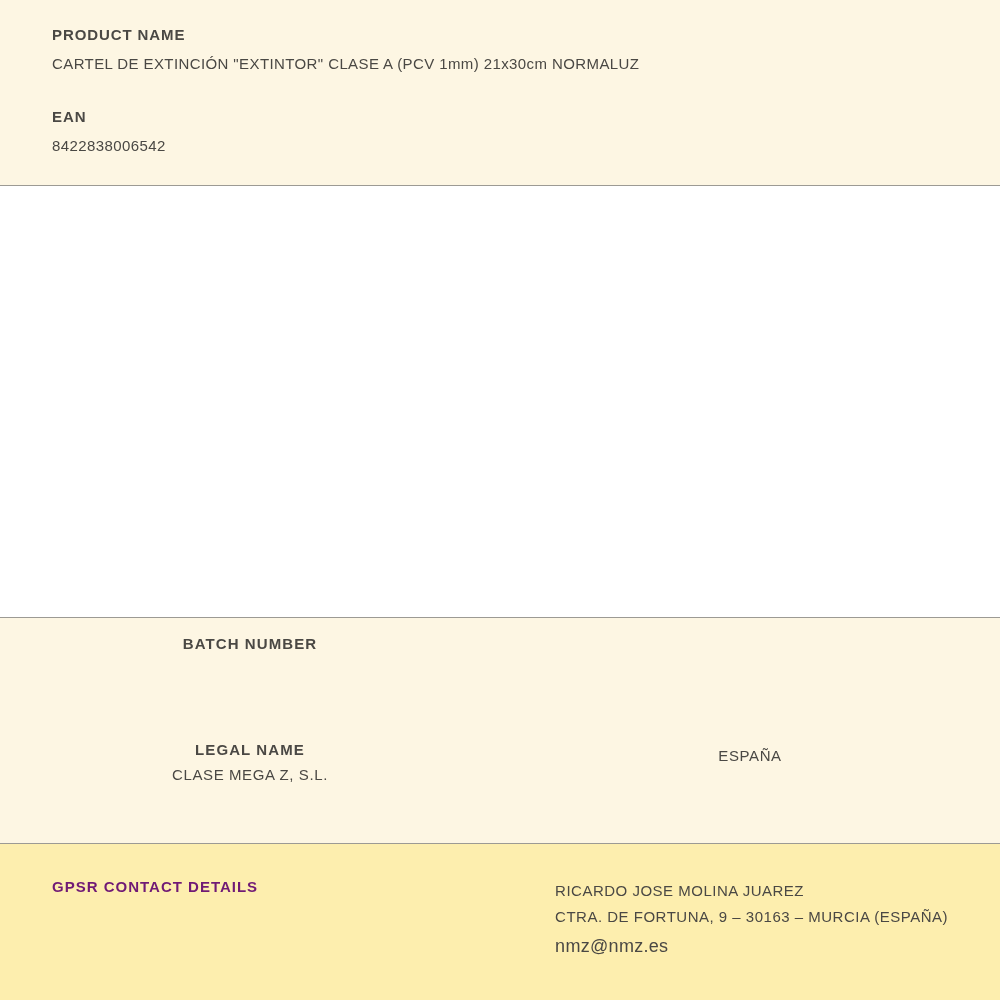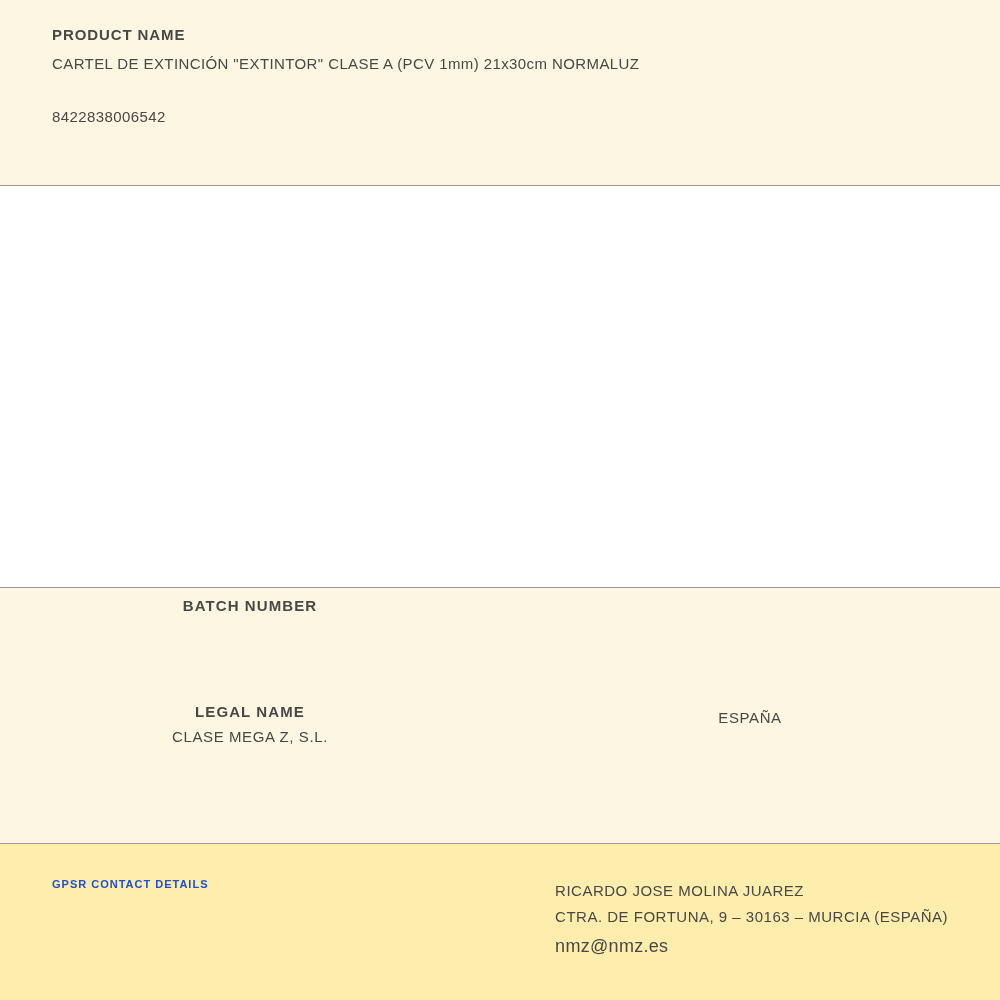--- a/index.html
+++ b/index.html
@@ -51,23 +51,23 @@
   
   .middle-blank {
     background: #ffffff;
     flex: 1 1 auto;
     border-bottom: 1px solid #9c9a94;
   }
 
   
   .details-section {
     background: #fdf6e3;
-    height: 256px;
+    height: 226px;
     box-sizing: border-box;
-    padding: 8px 0 0 0;
+    padding: 16px 0 0 0;
     border-bottom: 1px solid #9c9a94;
     display: flex;
     flex-direction: column;
   }
   .details-row {
     display: flex;
     width: 100%;
   }
   .details-cell {
     width: 50%;
@@ -99,24 +99,24 @@
   .footer-section {
     background: #fdeeae;
     height: 156px;
     box-sizing: border-box;
     padding: 34px 52px 0 52px;
     display: flex;
     justify-content: space-between;
     align-items: flex-start;
   }
   .footer-label {
-    font-size: 11px;
+    font-size: 15px;
     font-weight: bold;
     letter-spacing: 1px;
-    color: #1d4ed8;
+    color: #701a75;
   }
   .footer-contact {
     text-align: left;
     font-size: 15px;
     letter-spacing: 0.5px;
     color: #4a4844;
     line-height: 1.75;
   }
   .footer-contact .email {
     font-size: 18px;
@@ -125,20 +125,21 @@
 </style>
 </head>
 <body>
 
 <div class="page">
 
   <div class="top-section">
     <p class="field-label">PRODUCT NAME</p>
     <p class="field-value">CARTEL DE EXTINCIÓN "EXTINTOR" CLASE A (PCV 1mm)  21x30cm NORMALUZ</p>
     <div class="block-gap"></div>
+    <p class="field-label">EAN</p>
     <p class="field-value">8422838006542</p>
   </div>
 
   <div class="middle-blank"></div>
 
   <div class="details-section">
     <div class="details-row">
       <div class="details-cell">
         <p class="d-label">BATCH NUMBER</p>
         <p class="d-value"></p>

